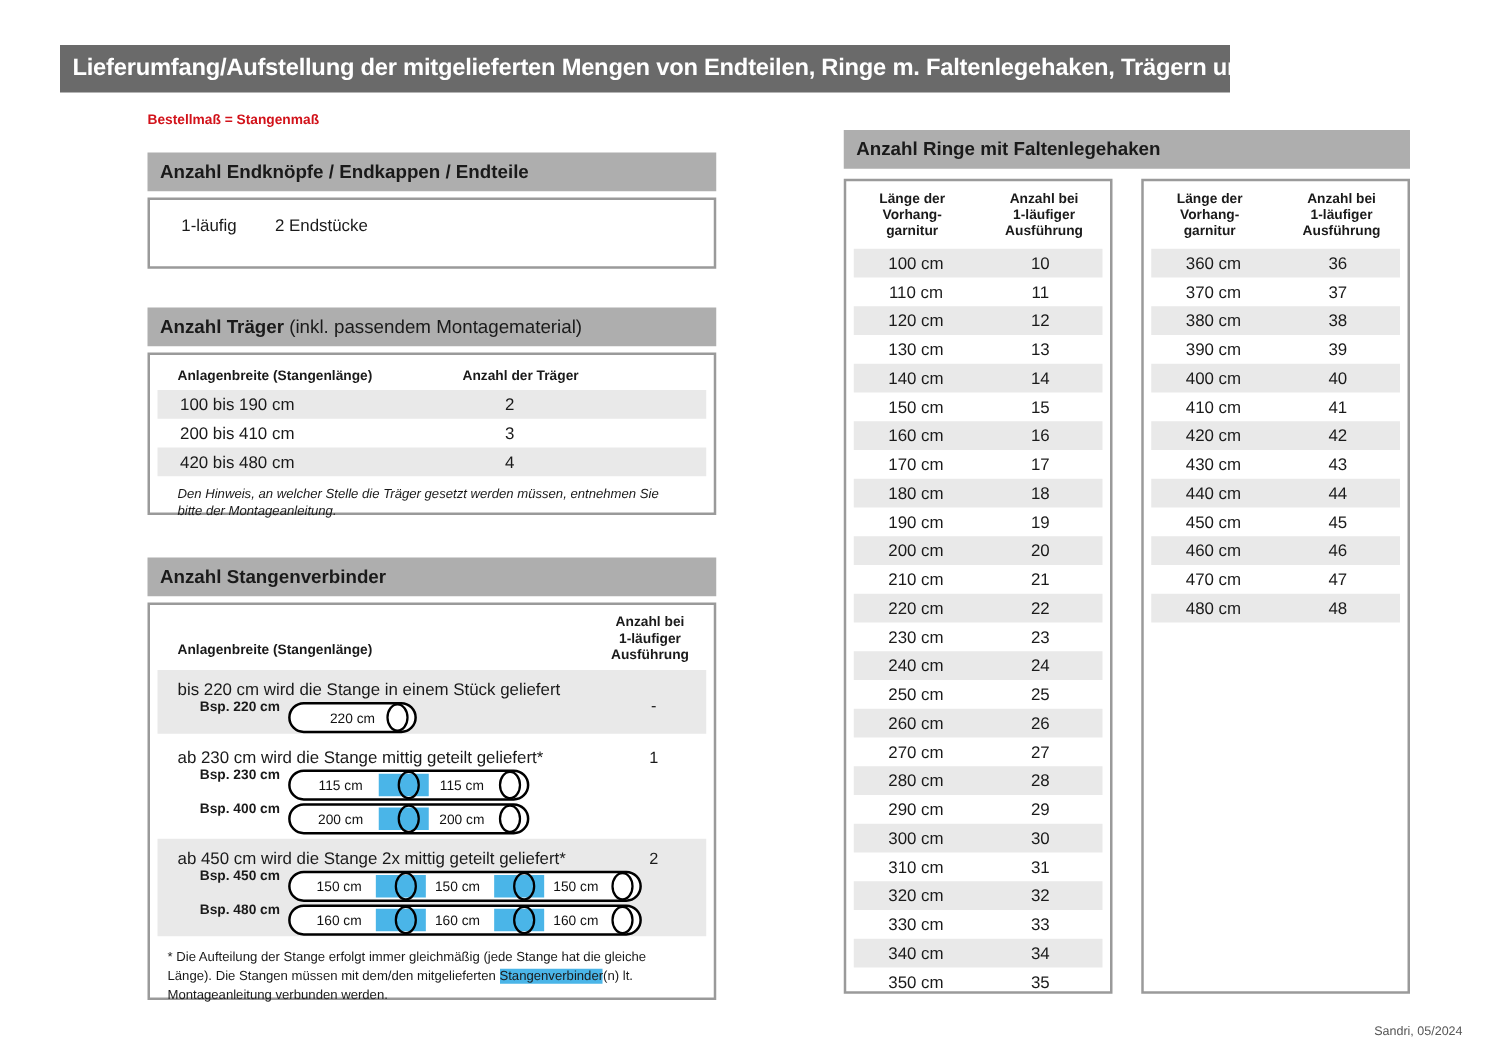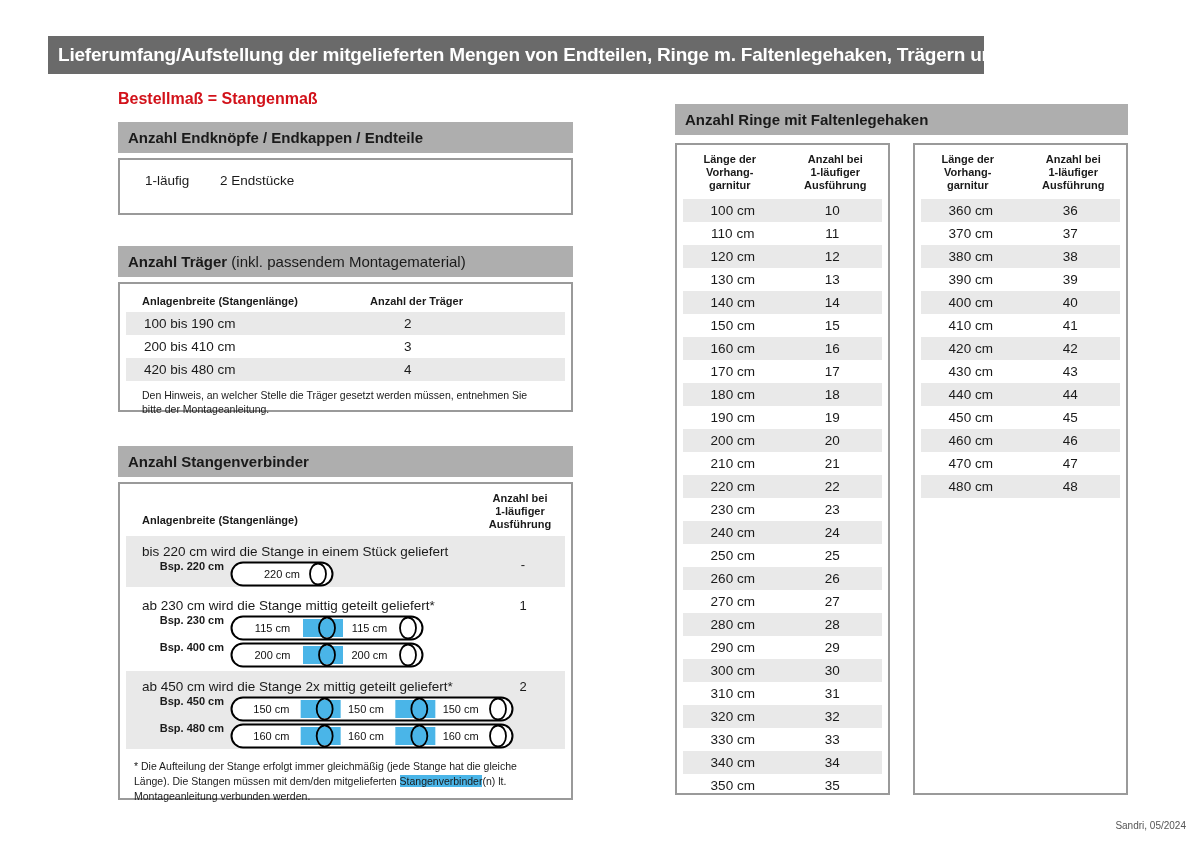--- a/index.html
+++ b/index.html
@@ -10,42 +10,42 @@
   html,body{background:#fff;}
   body{
     position:relative;width:1200px;height:849px;overflow:hidden;
     font-family:"Liberation Sans","DejaVu Sans",sans-serif;color:var(--ink);
   }
   .banner{
     position:absolute;left:48px;top:36px;width:936px;height:38px;
     background:var(--banner-bg);color:#fff;font-weight:bold;font-size:19px;
     line-height:38px;padding-left:10px;letter-spacing:-0.2px;white-space:nowrap;
   }
-  .subtitle{position:absolute;left:118px;top:90px;color:var(--red);font-weight:bold;font-size:16px;}
+  .subtitle{position:absolute;left:118px;top:90px;color:var(--red);font-weight:bold;font-size:11px;}
   .col-left{position:absolute;left:118px;top:0;width:455px;}
   .sec-head{
     position:absolute;left:0;width:455px;height:31px;background:var(--section-bg);
     font-size:15px;line-height:31px;padding-left:10px;font-weight:bold;white-space:nowrap;
   }
   .sec-head .nb{font-weight:normal;}
   .box{position:absolute;left:0;width:455px;background:#fff;border:2px solid var(--box-border);}
   
   #box-endteile{top:158px;height:57px;}
   #box-endteile .cell1{position:absolute;left:25px;top:13px;font-size:13.5px;}
   #box-endteile .cell2{position:absolute;left:100px;top:13px;font-size:13.5px;}
   
   #box-traeger{top:282px;height:130px;}
   .tr-head{position:relative;height:28px;}
   .tr-head .h1{position:absolute;left:22px;bottom:5px;font-weight:bold;font-size:11px;}
   .tr-head .h2{position:absolute;left:250px;bottom:5px;font-weight:bold;font-size:11px;}
   .tr-row{position:relative;height:23px;line-height:23px;margin:0 6px;font-size:13.5px;}
   .tr-row.alt{background:var(--row-alt);}
   .tr-row .c1{position:absolute;left:18px;}
   .tr-row .c2{position:absolute;left:278px;}
-  .tr-note{padding:7px 26px 0 22px;font-size:10.5px;line-height:14px;}
+  .tr-note{padding:7px 26px 0 22px;font-size:10.5px;line-height:14px;font-style:italic;}
   
   #box-verbinder{top:482px;height:318px;}
   .vb-head{position:relative;height:52px;}
   .vb-head .h1{position:absolute;left:22px;bottom:10px;font-weight:bold;font-size:11px;}
   .vb-head .h2{position:absolute;right:16px;top:8px;width:70px;text-align:center;
                font-weight:bold;font-size:11px;line-height:13px;white-space:pre-line;}
   .vb-block{position:relative;margin:0 6px 3px 6px;}
   .vb-block.gray{background:var(--row-alt);}
   .vb-text{font-size:13.5px;padding:8px 0 1px 16px;}
   .vb-anzahl{position:absolute;right:12px;width:60px;text-align:center;font-size:13px;top:8px;}
@@ -60,21 +60,21 @@
     font-size:15px;line-height:31px;padding-left:10px;font-weight:bold;
   }
   .ring-wrap{position:absolute;left:675px;top:143px;width:453px;height:652px;display:flex;gap:23px;}
   .ring-box{flex:1;border:2px solid var(--box-border);background:#fff;}
   .ring-headrow{display:flex;padding-top:8px;height:50px;}
   .ring-headrow div{flex:1;text-align:center;font-weight:bold;font-size:11px;line-height:13px;white-space:pre-line;}
   .ring-rows{padding:4px 6px;}
   .ring-row{display:flex;height:23px;line-height:23px;font-size:13.5px;}
   .ring-row.alt{background:var(--row-alt);}
   .ring-row div{flex:1;text-align:center;}
-  .page-footer{position:absolute;right:14px;top:820px;font-size:10px;color:#555;}
+  .page-footer{position:absolute;right:30px;top:820px;font-size:10px;color:#555;}
 </style>
 </head>
 <body>
 
 <div class="banner">Lieferumfang/Aufstellung der mitgelieferten Mengen von Endteilen, Ringe m. Faltenlegehaken, Trägern und Stangenverbindern:</div>
 
 <div class="subtitle">Bestellmaß = Stangenmaß</div>
 
 <div class="col-left">
 

